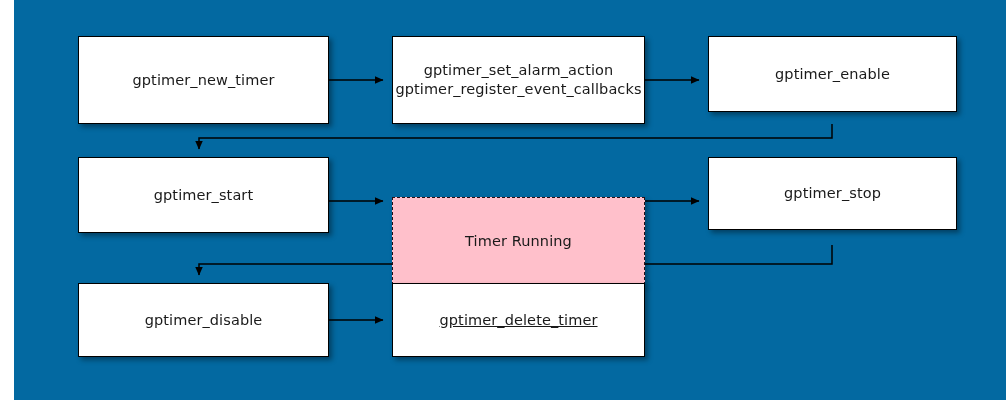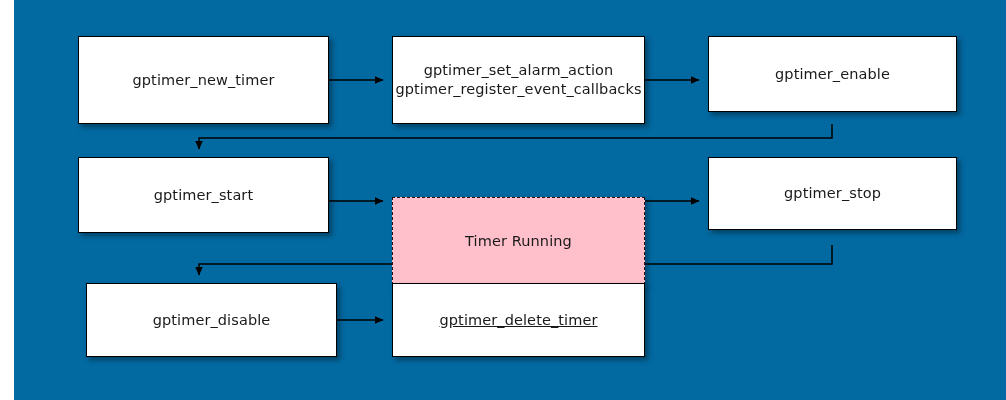--- a/index.html
+++ b/index.html
@@ -103,21 +103,21 @@
   </div>
 
   <div class="node running" style="left:378px; top:157px; width:253px; height:88px;margin-top:40px;">
     <span class="node-label">Timer Running</span>
   </div>
 
   <div class="node" style="left:694px; top:157px; width:249px; height:73px;">
     <span class="node-label">gptimer_stop</span>
   </div>
 
-  <div class="node" style="left:64px; top:283px; width:251px; height:74px;margin-left:8px;">
+  <div class="node" style="left:64px; top:283px; width:251px; height:74px;">
     <span class="node-label">gptimer_disable</span>
   </div>
 
   <div class="node" style="left:378px; top:283px; width:253px; height:74px;text-decoration:underline;">
     <span class="node-label">gptimer_delete_timer</span>
   </div>
 
 </div>
 
 </body></html>

